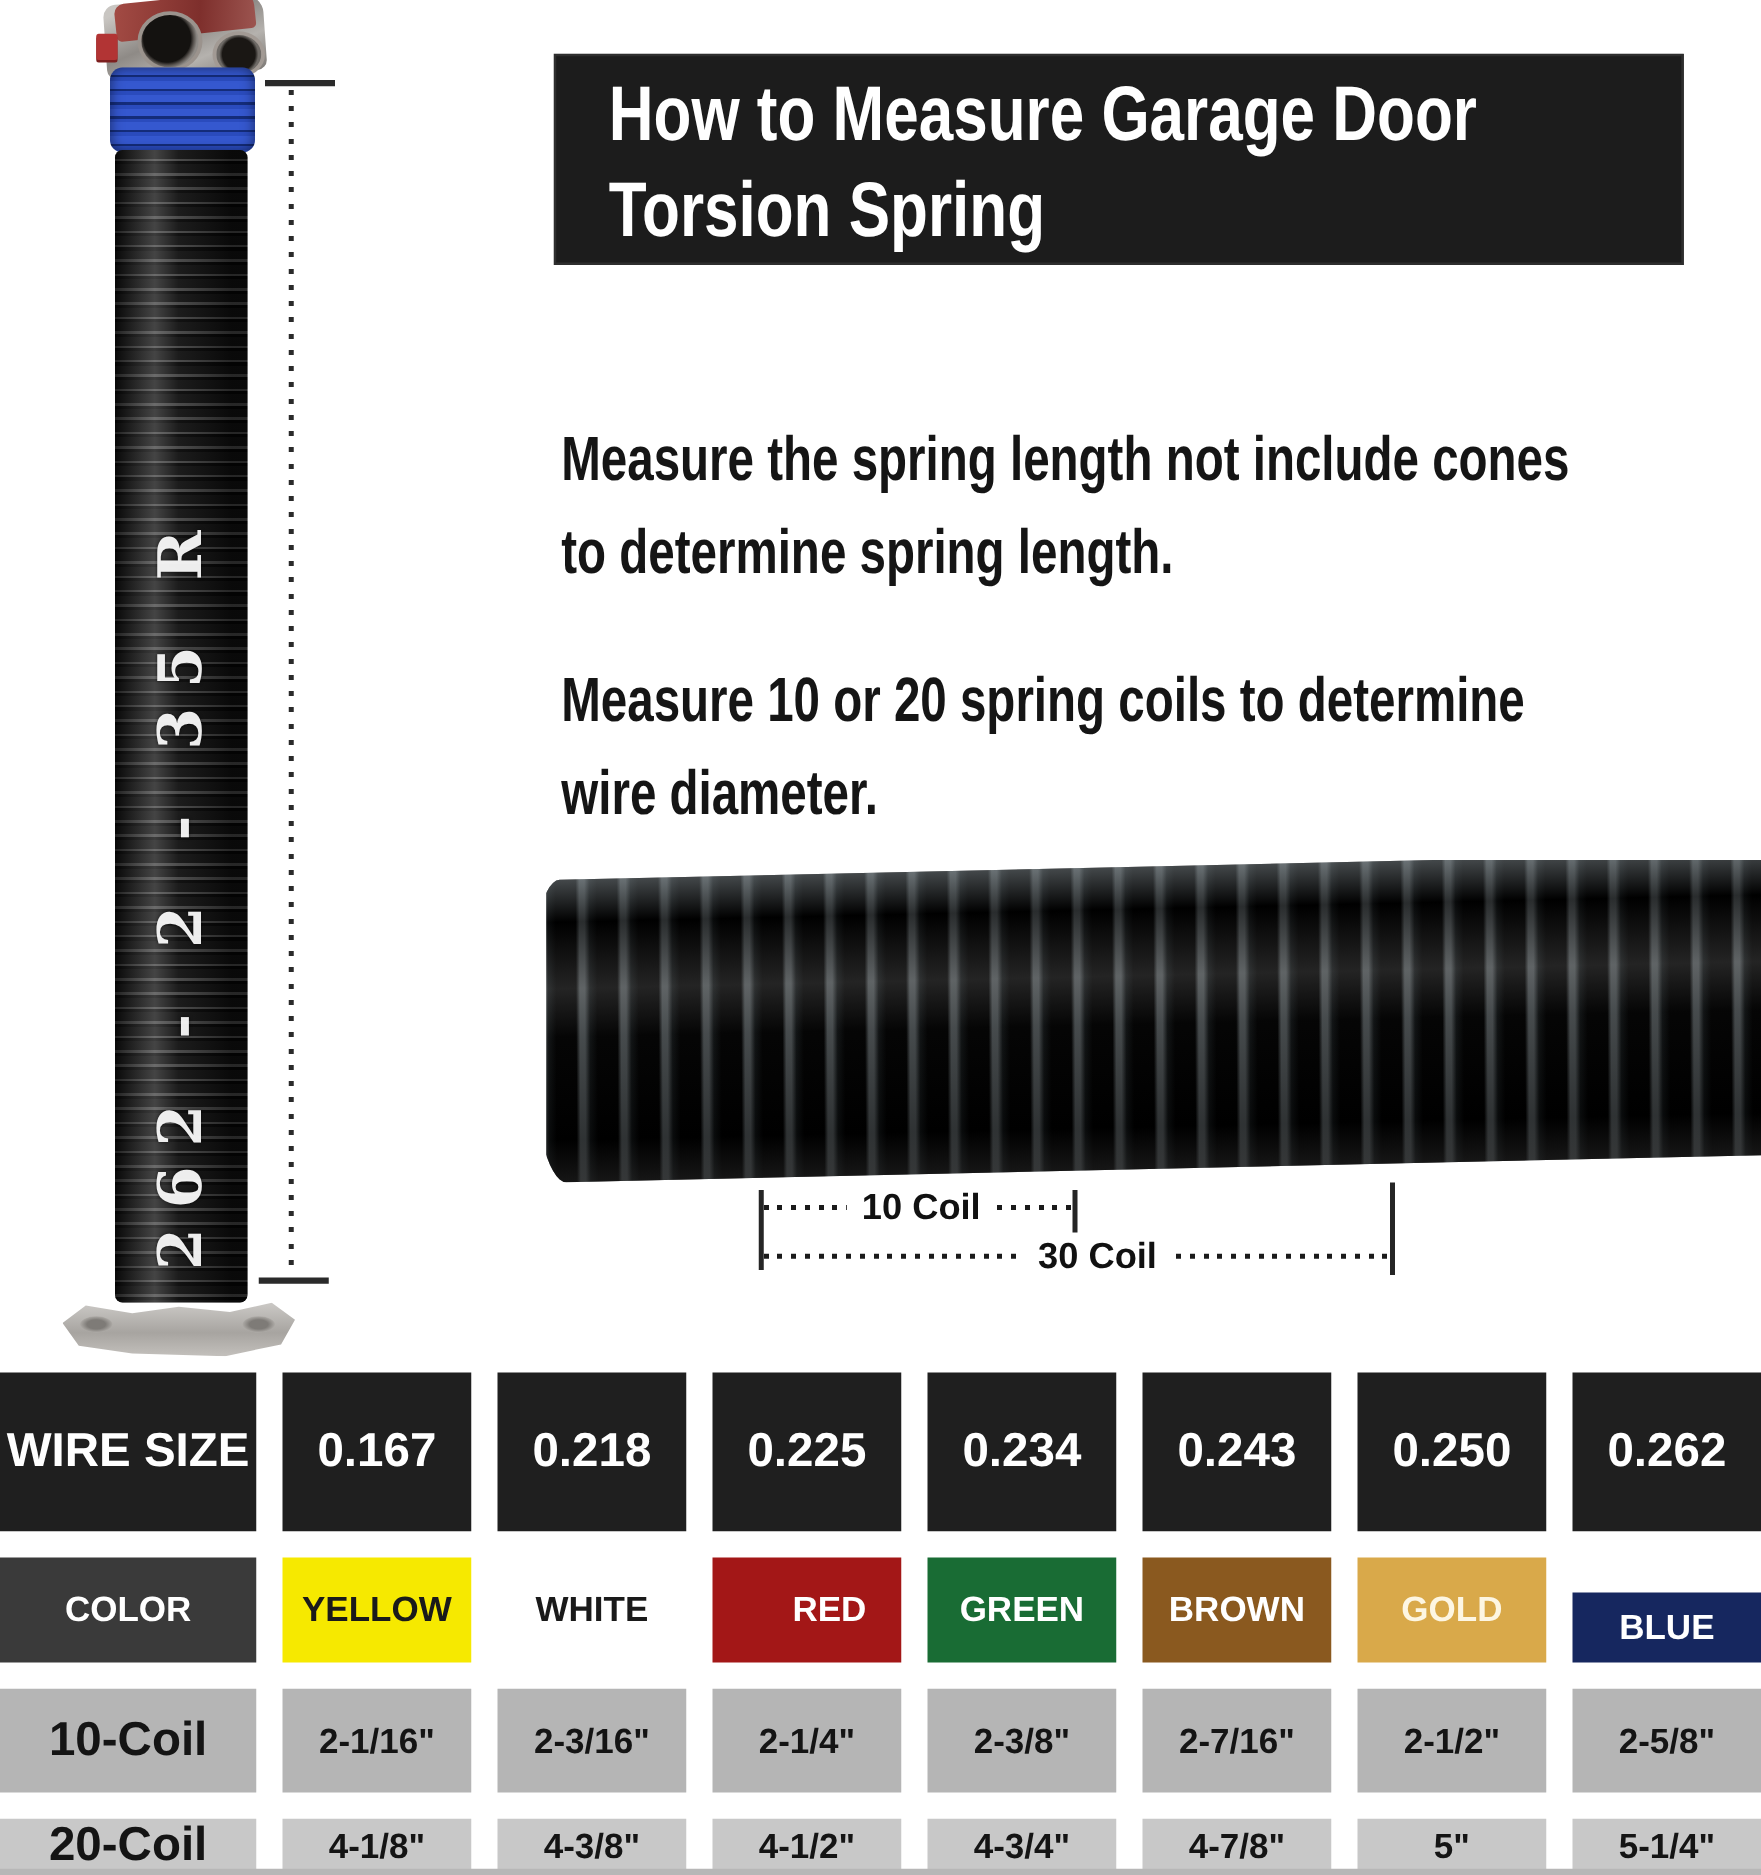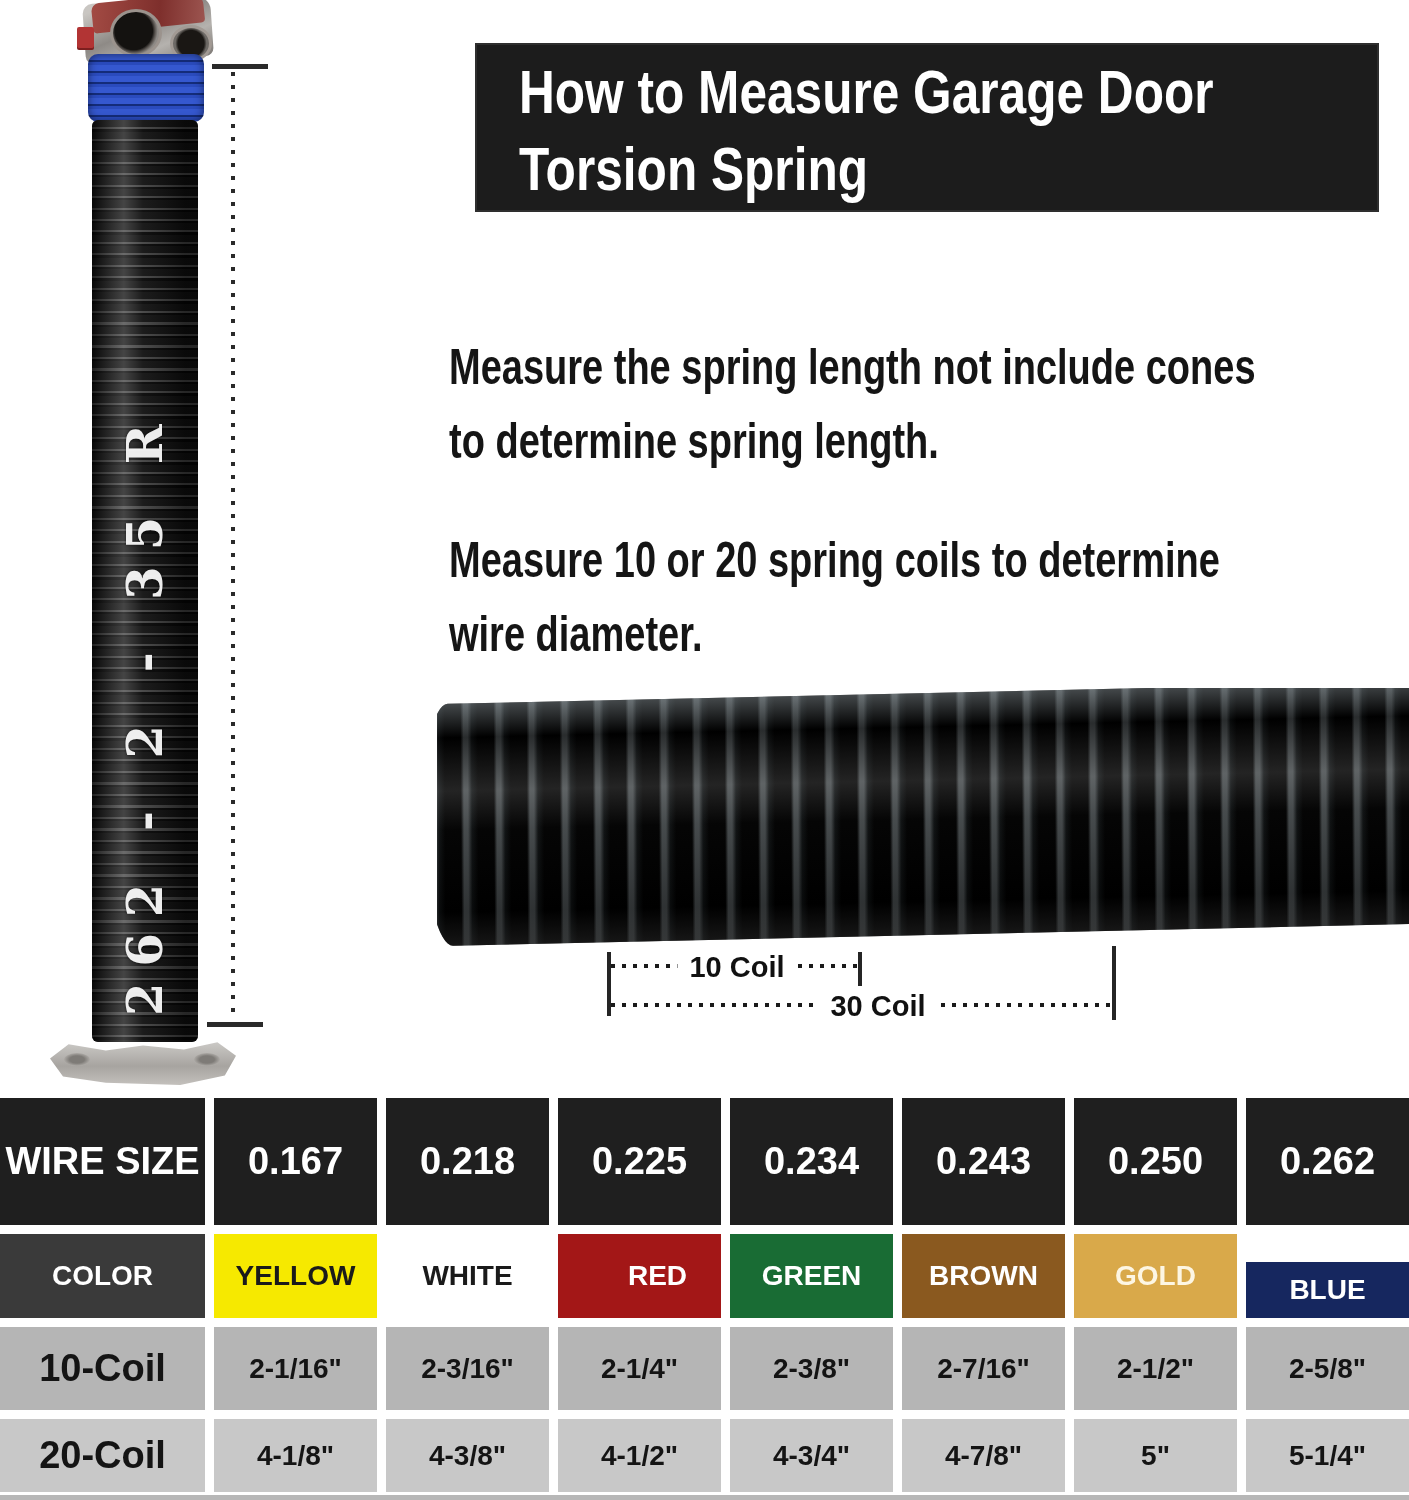--- a/index.html
+++ b/index.html
@@ -46,21 +46,21 @@
   .flange::before,.flange::after{content:""; position:absolute; top:18px; width:26px; height:13px;
     border-radius:50%; background:radial-gradient(#7e7b77 40%, #b4b1ad 75%);}
   .flange::before{left:14px;} .flange::after{right:16px;}
 
   
   .tick-h{height:5px; background:#2a2a2a;}
   .dotline-v{width:4px; background:repeating-linear-gradient(180deg,#2a2a2a 0 4px,transparent 4px 13px);}
 
   
   .banner{left:443px; top:43px; width:904px; height:169px; background:#1c1c1c;
-    box-shadow:0 0 0 2px #2e2e2e inset;margin-left:32px;}
+    box-shadow:0 0 0 2px #2e2e2e inset;}
   .banner-text{position:absolute; left:44px; top:10px; color:#ffffff;
     font-weight:bold; font-size:62px; line-height:77px; white-space:nowrap;
     transform:scaleX(.8); transform-origin:0 0;}
 
   
   .para{color:#151515; font-weight:bold; font-size:50px; line-height:74px;
     white-space:nowrap; transform:scaleX(.76); transform-origin:0 0;}
   .para1{left:449px; top:330px;}
   .para2{left:449px; top:523px;}
 
@@ -77,21 +77,21 @@
   
   .tick-v{width:4px; background:#252525;}
   .dotline-h{height:4px; background:repeating-linear-gradient(90deg,#1a1a1a 0 4px,transparent 4px 11px);}
   .coil-label{position:absolute; transform:translate(-50%,-50%); background:#ffffff;
     padding:0 12px; font-weight:bold; font-size:29px; color:#111; white-space:nowrap;}
 
   
   .spec-table{left:0; top:1098px; width:1409px; height:394px; display:grid;
     grid-template-columns:205px repeat(7,1fr);
     grid-template-rows:127px 84px 83px 1fr;
-    gap:9px; background:#ffffff;}
+    gap:21px; background:#ffffff;}
   .cell{display:flex; align-items:center; justify-content:center;
     font-weight:bold; font-size:28px; color:#141414;}
   .cell.dark{background:#1f1f1f; color:#ffffff; font-size:38px;}
   .cell.rowhead{font-size:38px; letter-spacing:0px;}
   .cell.colhead{background:#3a3a3a; color:#ffffff;}
   .cell.g1{background:#b5b5b5;}
   .cell.g2{background:#c8c8c8;}
   .footer-strip{left:0; top:1495px; width:1409px; height:5px; background:#b7b7b7;}
 </style>
 </head>

